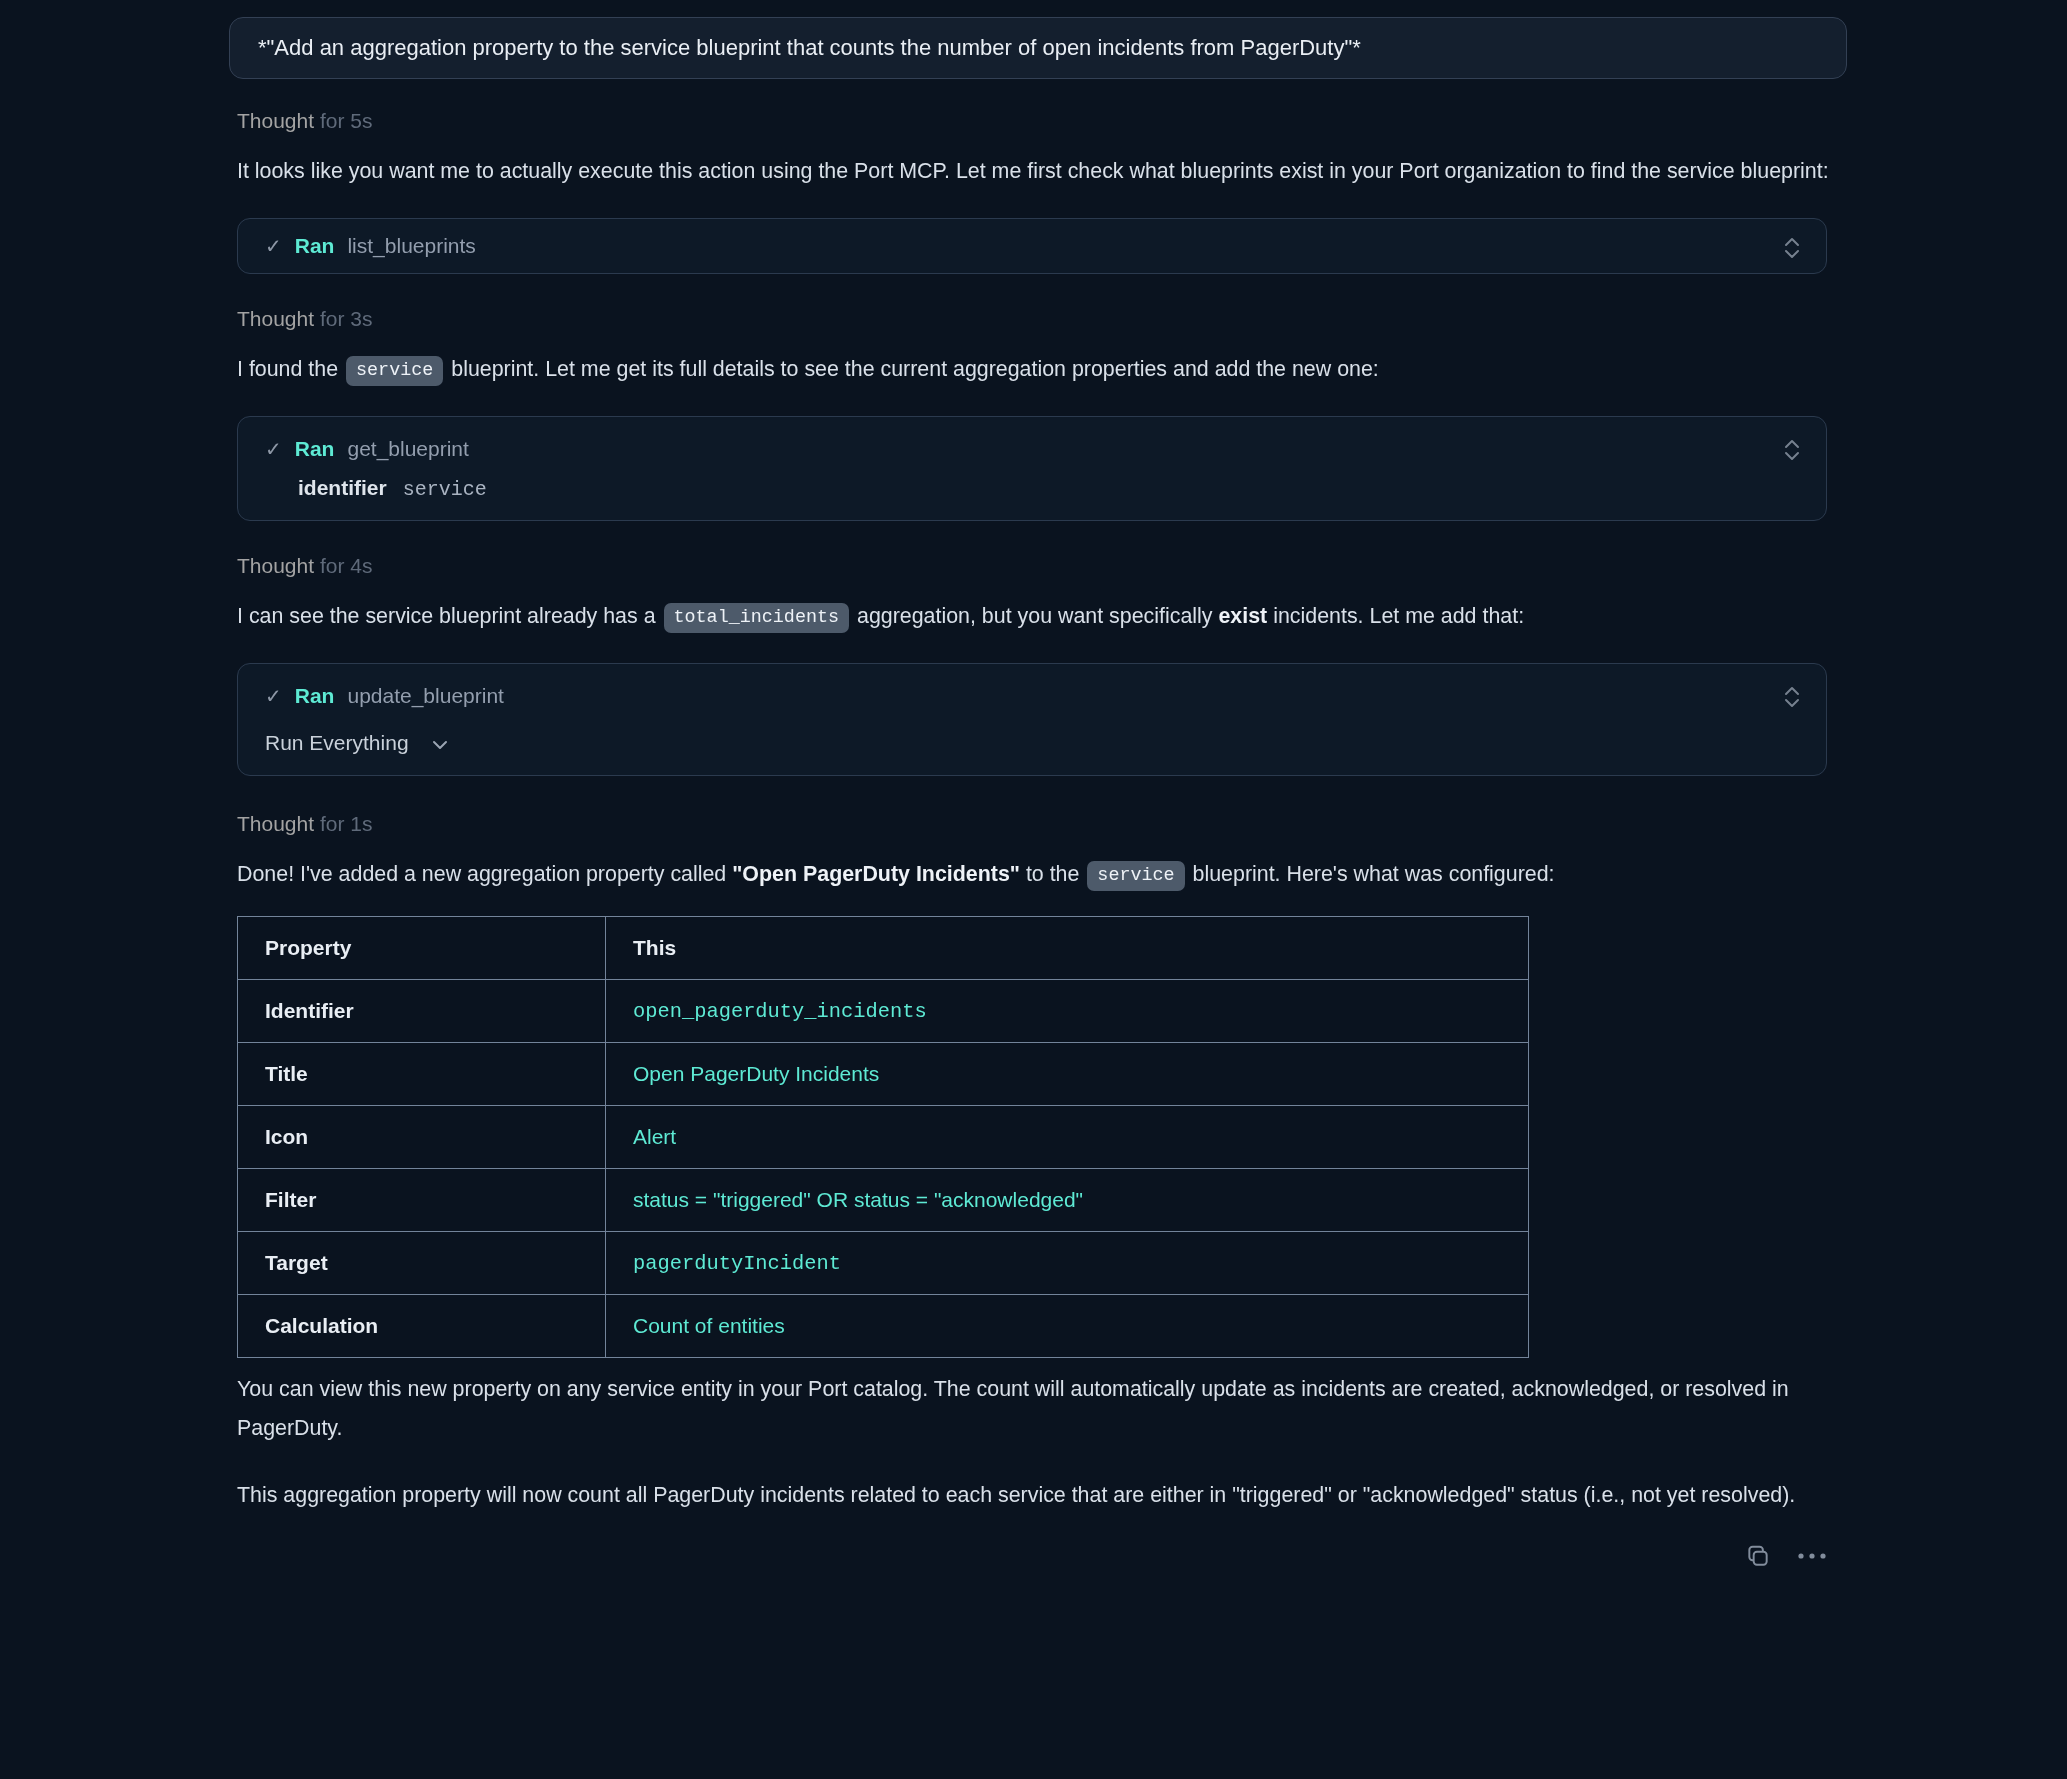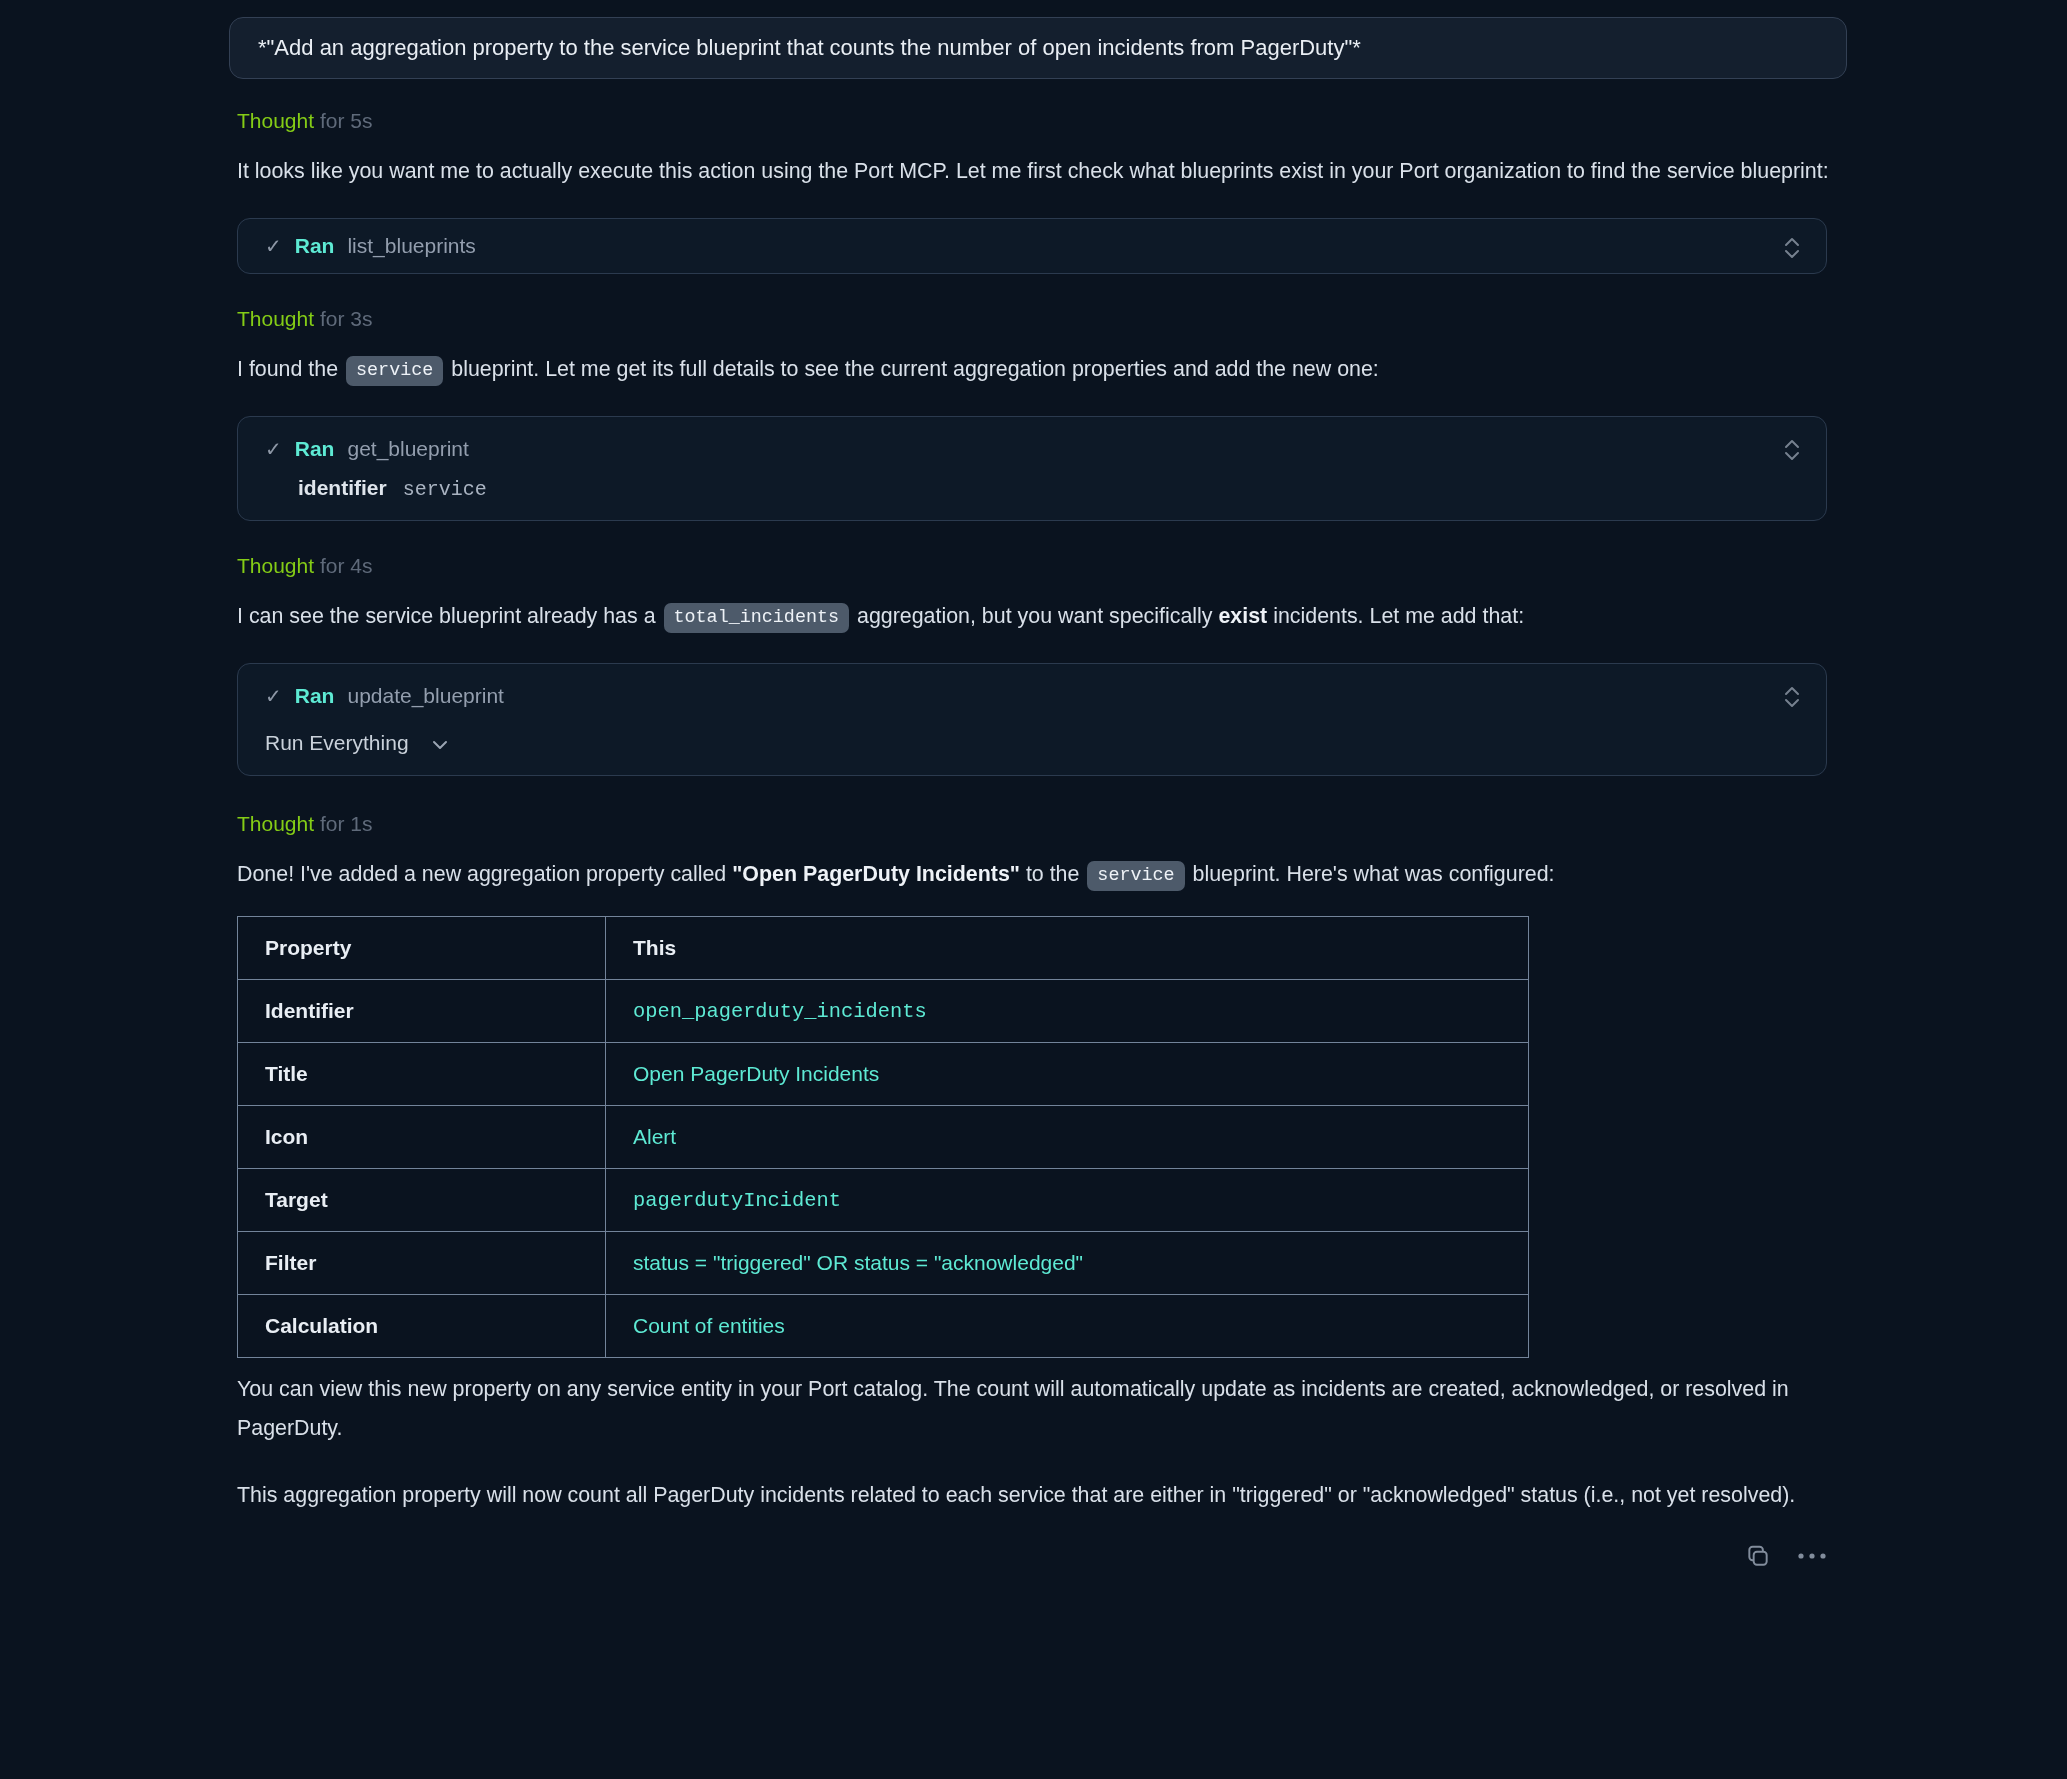--- a/index.html
+++ b/index.html
@@ -29,21 +29,21 @@
     border-radius: 14px;
     display: flex;
     align-items: center;
     padding: 0 28px;
     font-size: 22px;
     color: #e9eef4;
   }
 
   
   .thought { margin-top: 30px; font-size: 21px; }
-  .thought .t-label { color: #84cc16; }
+  .thought .t-label { color: #a3a3a3; }
   .thought .t-dur   { color: #5f6a7a; }
 
   
   .para {
     margin-top: 19px;
     width: 1598px;
     font-size: 21.4px;
     line-height: 39px;
     color: #d9e0e9;
   }
@@ -252,26 +252,26 @@
     </tr>
     <tr>
       <td class="prop">Title</td>
       <td class="val">Open PagerDuty Incidents</td>
     </tr>
     <tr>
       <td class="prop">Icon</td>
       <td class="val">Alert</td>
     </tr>
     <tr>
+      <td class="prop">Filter</td>
+      <td class="val">status = "triggered" OR status = "acknowledged"</td>
+    </tr>
+    <tr>
       <td class="prop">Target</td>
       <td class="val mono">pagerdutyIncident</td>
-    </tr>
-    <tr>
-      <td class="prop">Filter</td>
-      <td class="val">status = "triggered" OR status = "acknowledged"</td>
     </tr>
     <tr>
       <td class="prop">Calculation</td>
       <td class="val">Count of entities</td>
     </tr>
   </tbody>
     </table>
 
   <div class="para" style="margin-top:12px;">
     <span>You can view this new property on any service entity in your Port catalog. The count will automatically update as incidents are created, acknowledged, or resolved in PagerDuty.</span>

